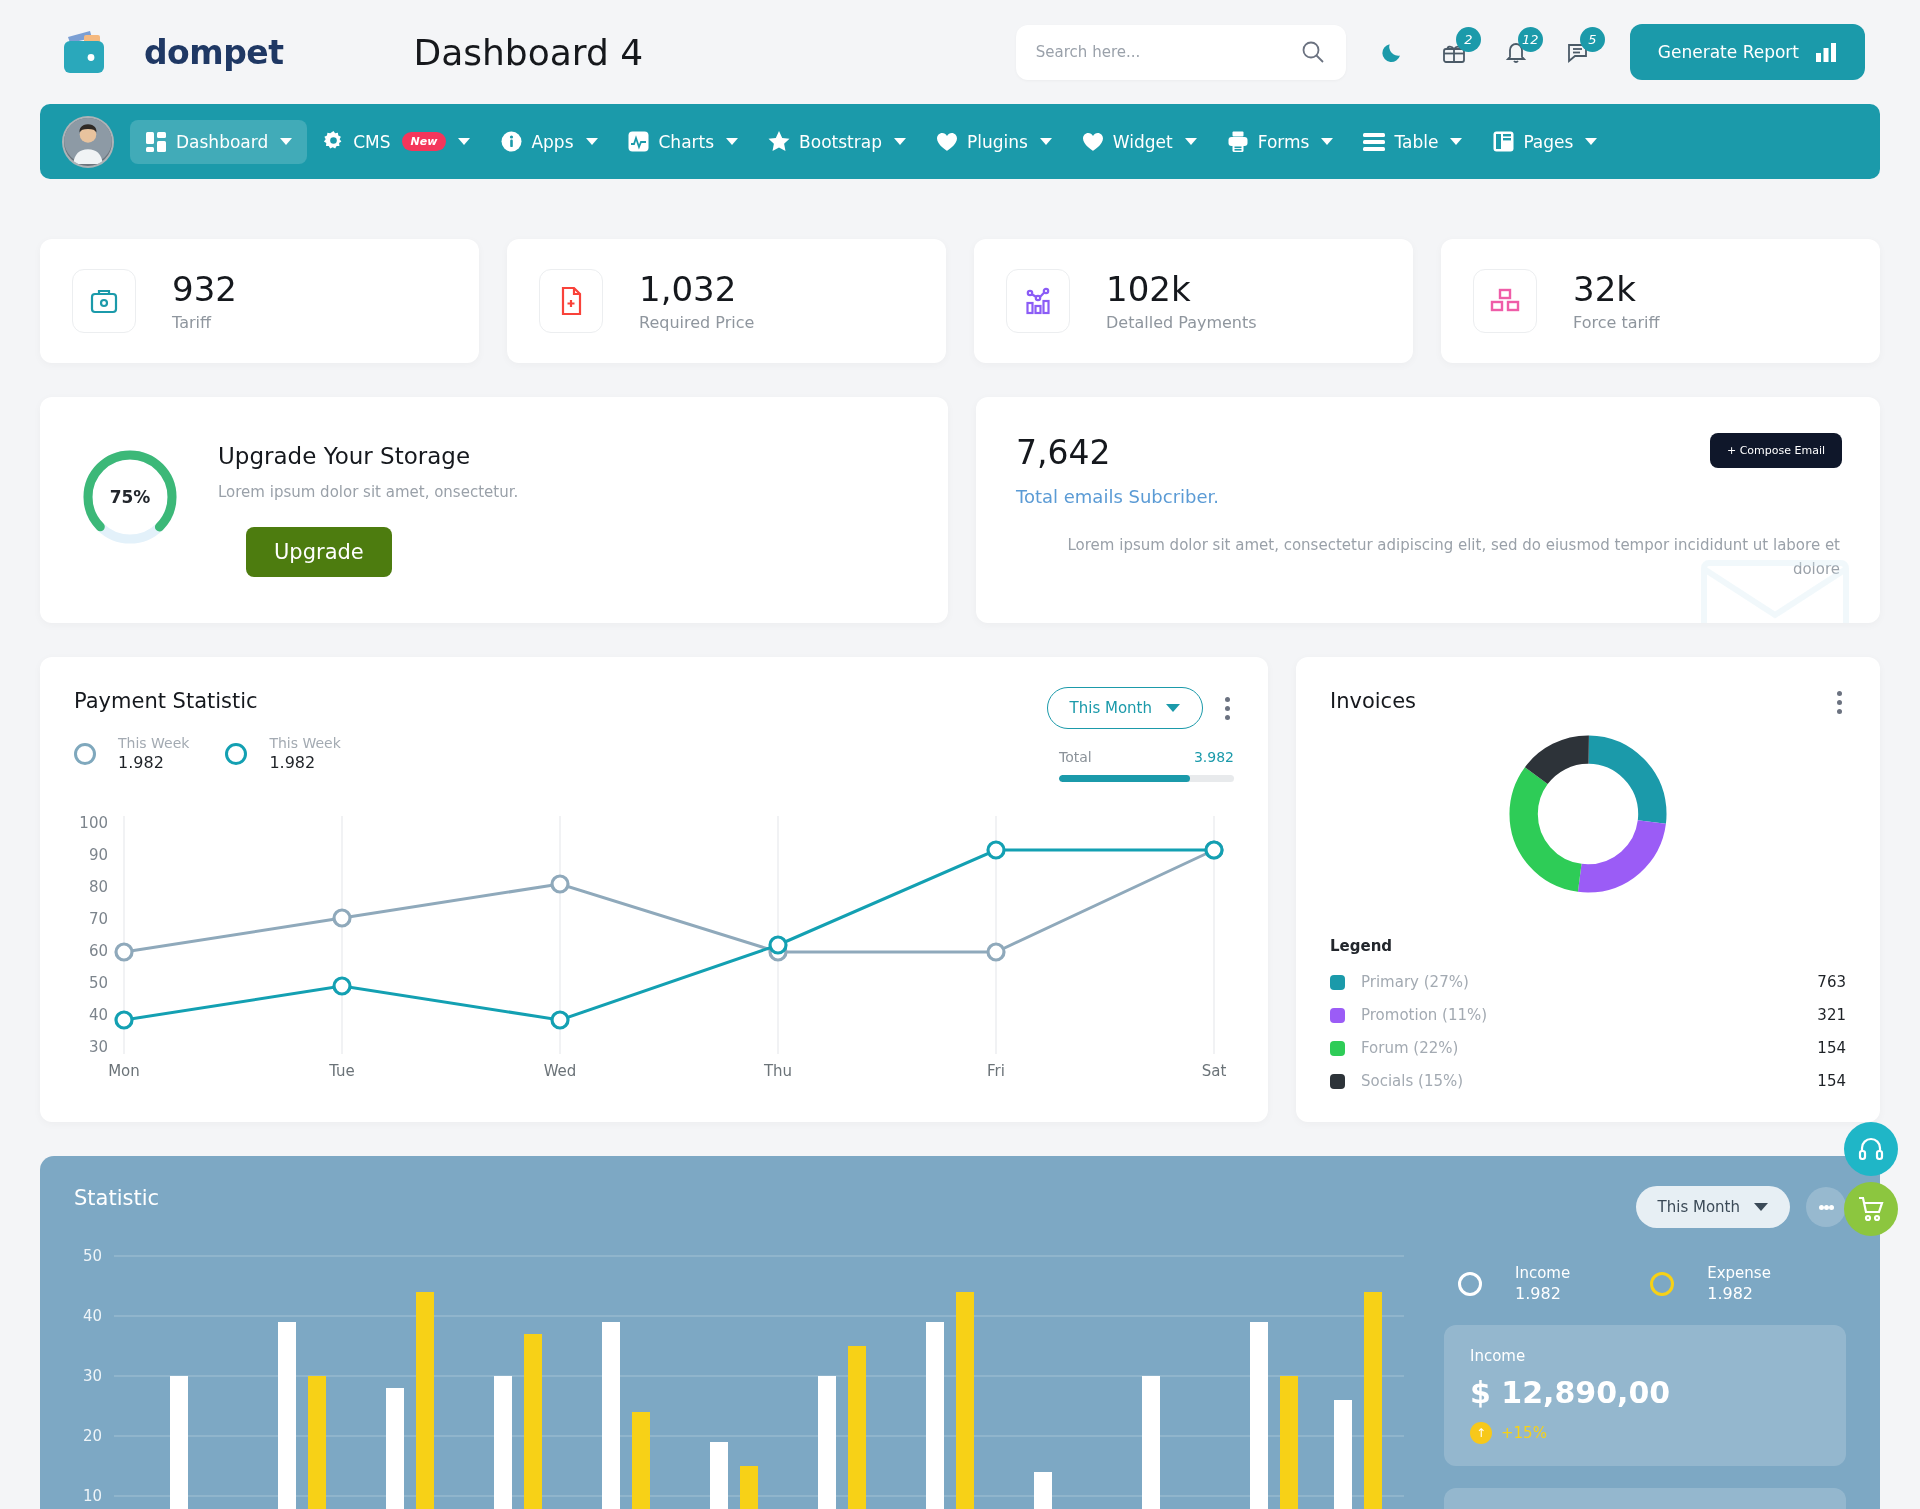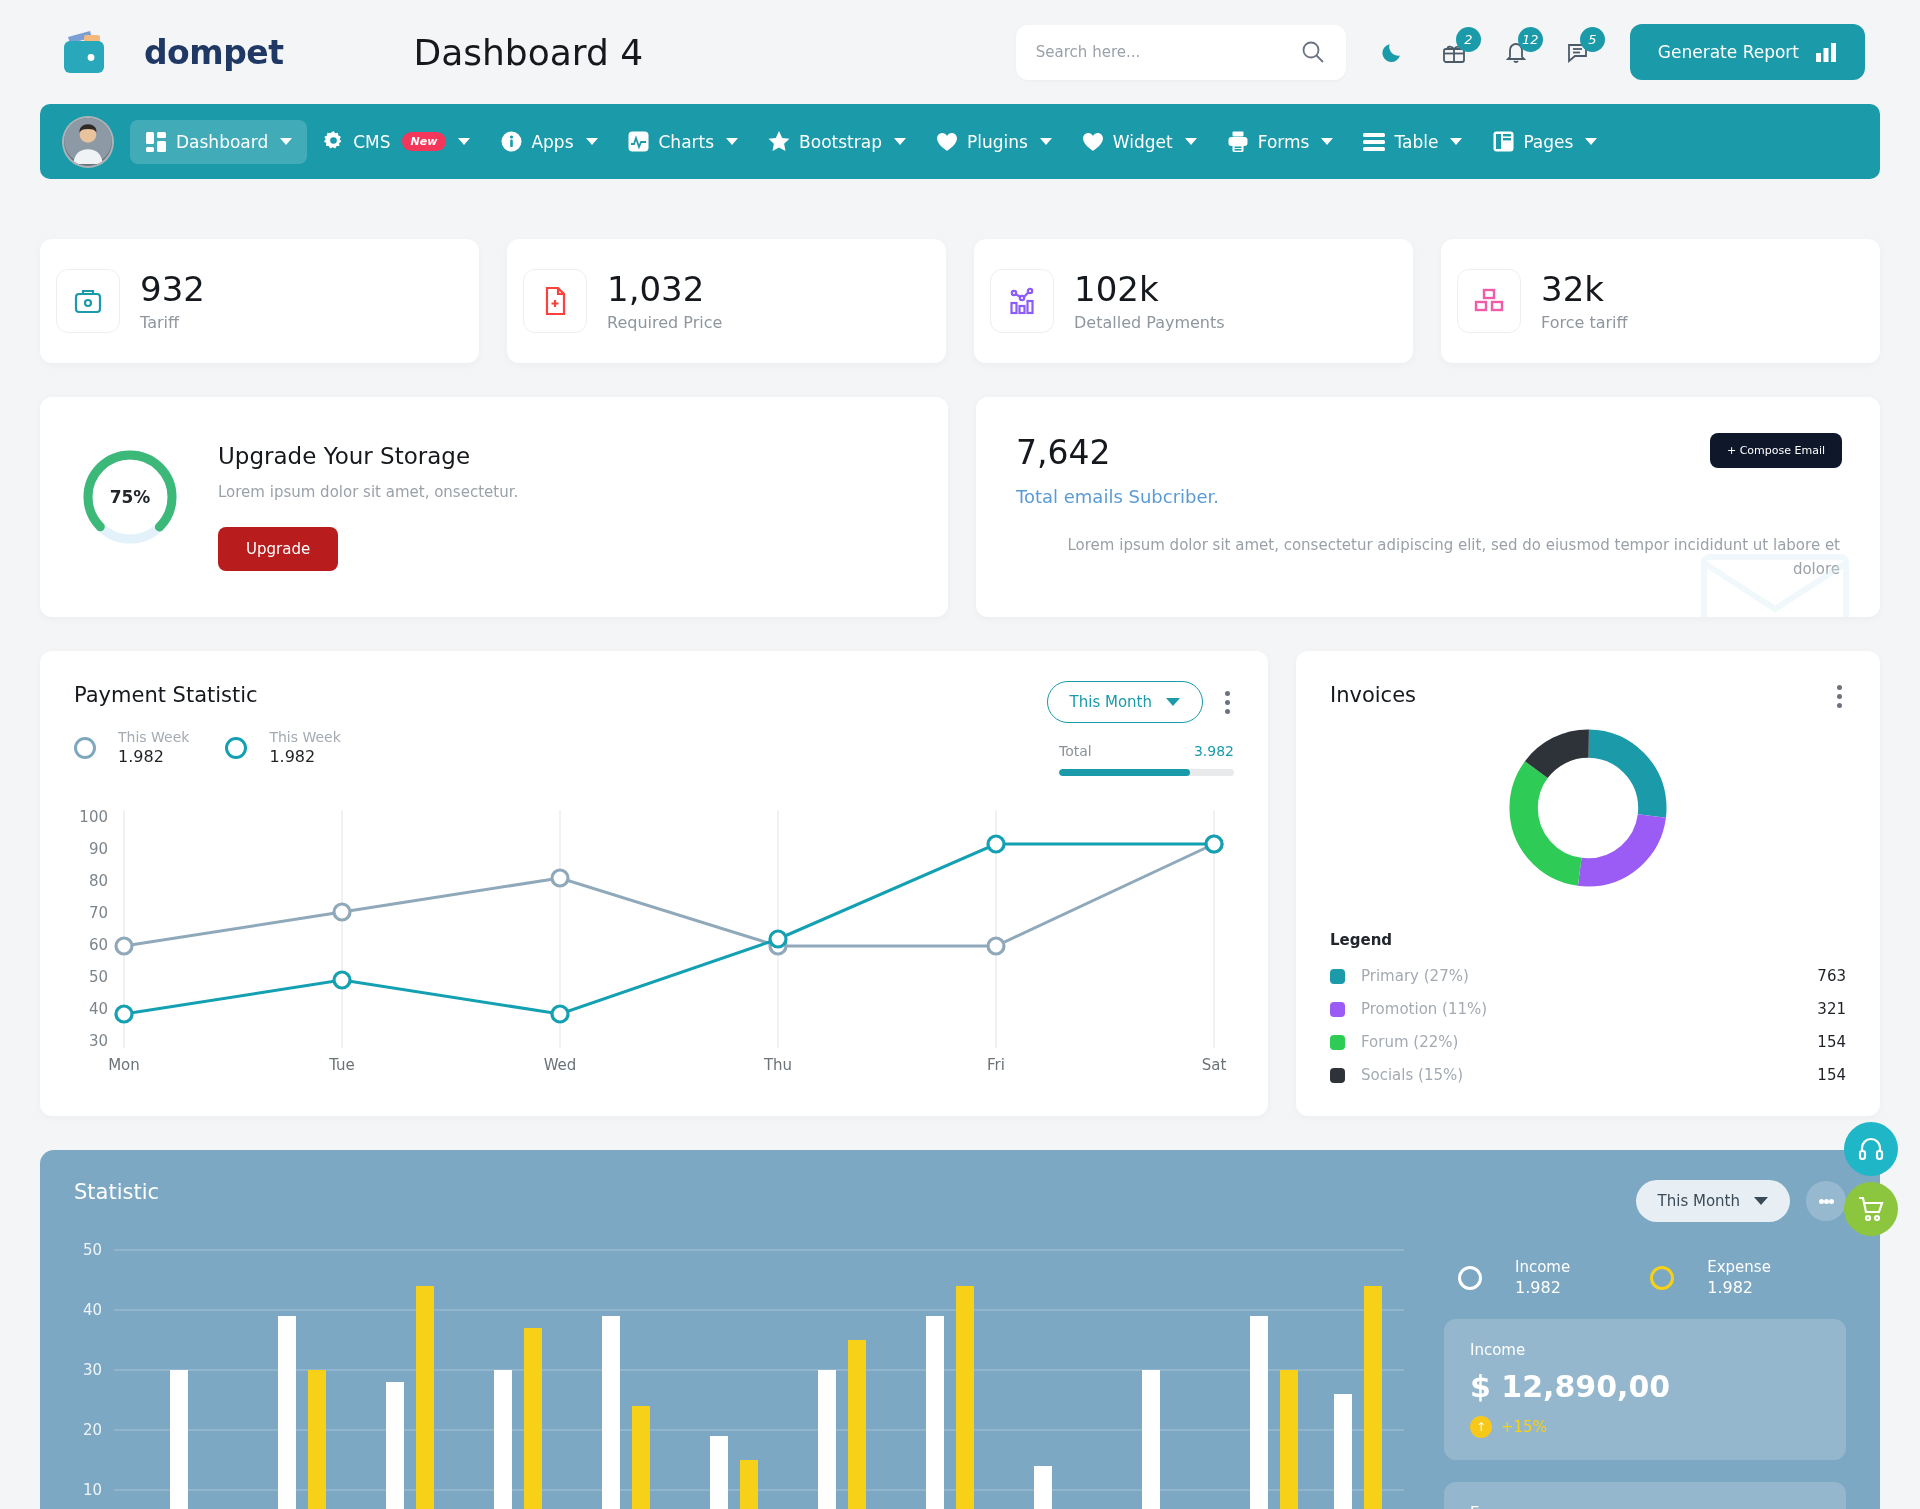--- a/index.html
+++ b/index.html
@@ -78,21 +78,21 @@
     background: #f4365b; color: #fff; font-size: 11px;
     border-radius: 10px; padding: 3px 9px; font-weight: bold;
     margin-left: 2px;
   }
 
   
   .content { padding: 60px 40px 0 40px; }
   .stat-row { display: flex; gap: 28px; }
   .stat-card {
     flex: 1; background: #fff; border-radius: 12px;
-    padding: 30px 16px; display: flex; align-items: center; gap: 20px;
+    padding: 30px 32px; display: flex; align-items: center; gap: 36px;
     box-shadow: 0 2px 8px rgba(0,0,0,0.035);
   }
   .stat-icon-box {
     width: 64px; height: 64px; border: 1px solid #eceef0;
     border-radius: 12px; display: flex; align-items: center; justify-content: center;
     flex-shrink: 0;
   }
   .stat-value { font-size: 34px; color: #15181d; line-height: 1.15; }
   .stat-label { font-size: 16px; color: #8f969e; margin-top: 4px; }
 
@@ -104,23 +104,24 @@
     box-shadow: 0 2px 8px rgba(0,0,0,0.035);
   }
   .gauge { width: 100px; height: 100px; position: relative; flex-shrink: 0; margin-top: 4px;}
   .gauge-label {
     position: absolute; inset: 0; display: flex; align-items: center;
     justify-content: center; font-size: 17px; font-weight: bold; color: #22262c;
   }
   .storage-title { font-size: 23px; color: #15181d; }
   .storage-desc { font-size: 15px; color: #9aa1a9; margin-top: 14px; }
   .upgrade-btn {
-    margin-top: 26px; background: #b91c1c; color: #fff; border: none;
-    border-radius: 8px; padding: 13px 28px; font-size: 15px; cursor: pointer;
+    margin-top: 26px; background: #4d7c0f; color: #fff; border: none;
+    border-radius: 8px; padding: 13px 28px; font-size: 21px; cursor: pointer;
     font-family: "DejaVu Sans", sans-serif;
+    margin-left: 28px;
   }
   .email-card {
     flex: 1; background: #fff; border-radius: 12px; padding: 36px 40px;
     position: relative; overflow: hidden; box-shadow: 0 2px 8px rgba(0,0,0,0.035);
   }
   .email-num { font-size: 33px; color: #15181d; }
   .email-sub { font-size: 18px; color: #5b9bd5; margin-top: 14px; }
   .email-desc { font-size: 15px; color: #9aa1a9; margin-top: 26px; line-height: 1.6; text-align: right; }
   .compose-btn {
     position: absolute; top: 36px; right: 38px;

